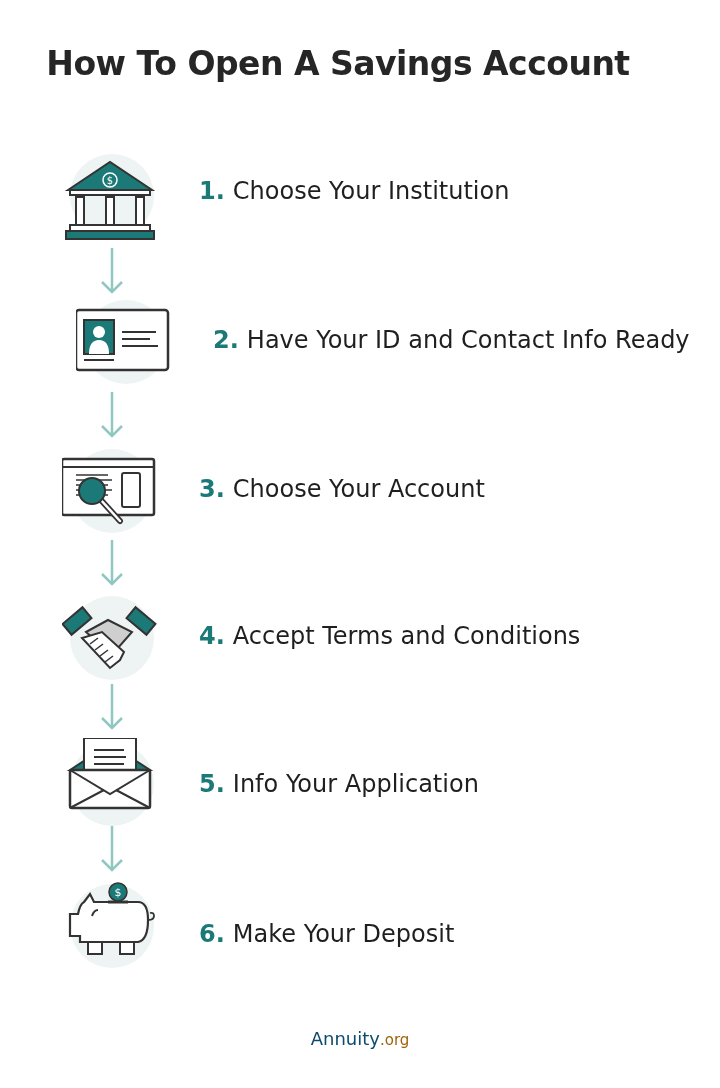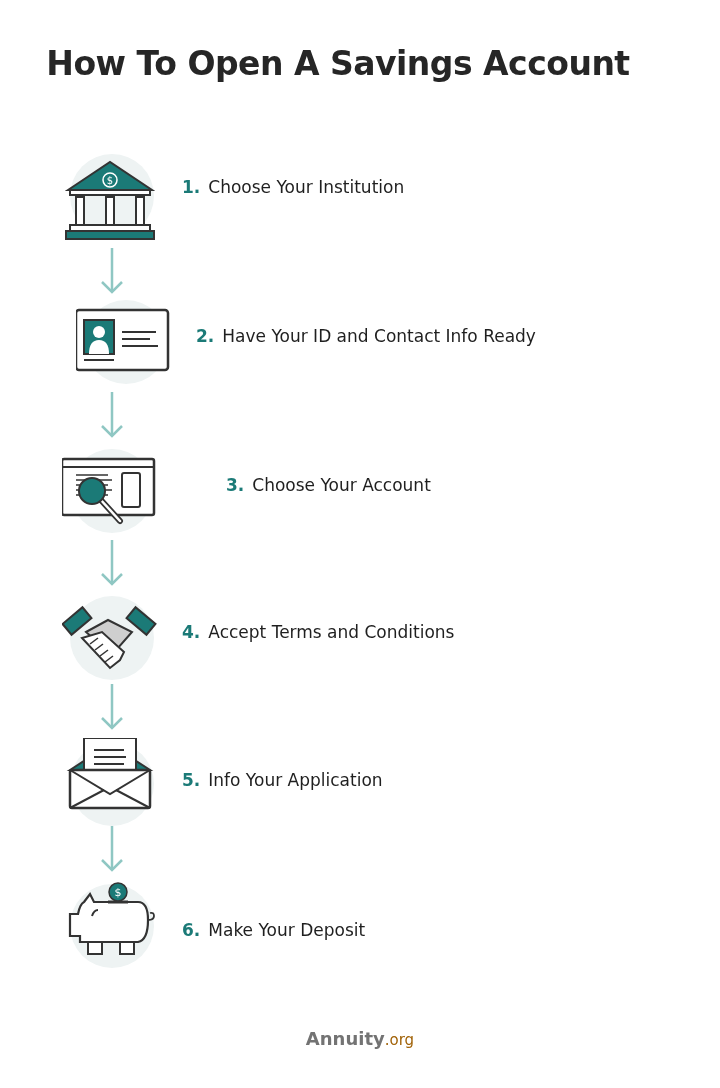--- a/index.html
+++ b/index.html
@@ -4,25 +4,25 @@
 <style>
   html, body { margin:0; padding:0; }
   body { width:720px; height:1088px; background:#ffffff; position:relative; overflow:hidden;
          font-family:"DejaVu Sans", sans-serif; color:#222; }
   .title { position:absolute; left:0; width:676px; top:44px; text-align:center;
            font-weight:bold; font-size:33px; color:#262626; letter-spacing:-0.5px; }
   .step { position:absolute; left:0; width:720px; height:100px; }
   .icon-wrap { position:absolute; left:62px; top:0; width:96px; height:96px; }
   .icon-wrap .bg { position:absolute; left:8px; top:4px; width:84px; height:84px; border-radius:50%; background:#eef3f3; }
   .icon-wrap svg { position:absolute; left:0; top:0; }
-  .label { position:absolute; left:182px; font-size:17px; color:#1f1f1f; white-space:nowrap; }
+  .label { position:absolute; left:199px; font-size:24px; color:#1f1f1f; white-space:nowrap; }
   .num { color:#1b7a77; font-weight:bold; margin-right:8px; }
   .arrow { position:absolute; left:100px; width:24px; }
   .footer { position:absolute; top:1028px; left:0; width:720px; text-align:center; font-size:18px; }
-  .footer .brand { font-weight:bold; color:#737373; }
+  .footer .brand { font-weight:normal; color:#0c4a6e; }
   .footer .tld { color:#a16207; font-size:15px; }
 </style>
 </head>
 <body>
 
 <div class="title">How To Open A Savings Account</div>
 
 <div class="step" style="top:150px;">
   <div class="icon-wrap">
     <div class="bg"></div>
@@ -80,21 +80,21 @@
       <line x1="14" y1="35" x2="50" y2="35" stroke="#333" stroke-width="1.5"></line>
       <line x1="14" y1="40" x2="46" y2="40" stroke="#333" stroke-width="1.5"></line>
       <line x1="14" y1="45" x2="50" y2="45" stroke="#333" stroke-width="1.5"></line>
       <line x1="14" y1="50" x2="46" y2="50" stroke="#333" stroke-width="1.5"></line>
       <rect x="60" y="28" width="18" height="34" rx="2" fill="#fff" stroke="#333" stroke-width="2"></rect>
       <line x1="38" y1="54" x2="58" y2="76" stroke="#333" stroke-width="6" stroke-linecap="round"></line>
       <line x1="38" y1="54" x2="58" y2="76" stroke="#fff" stroke-width="2.5" stroke-linecap="round"></line>
       <circle cx="30" cy="46" r="13" fill="#1b7a77" stroke="#333" stroke-width="2"></circle>
     </svg>
   </div>
-  <div class="label" style="top:30px;margin-left:44px;">
+  <div class="label" style="top:30px;">
     <span class="num">3.</span><span>Choose Your Account</span>
   </div>
 </div>
 <svg class="arrow" style="top:540px;" width="24" height="46" viewBox="0 0 24 46">
     <line x1="12" y1="0" x2="12" y2="44" stroke="#8fc7c3" stroke-width="2.5"></line>
     <polyline points="2,34 12,44 22,34" fill="none" stroke="#8fc7c3" stroke-width="2.5"></polyline>
   </svg>
 
 <div class="step" style="top:592px;padding-left:12px;">
   <div class="icon-wrap">

